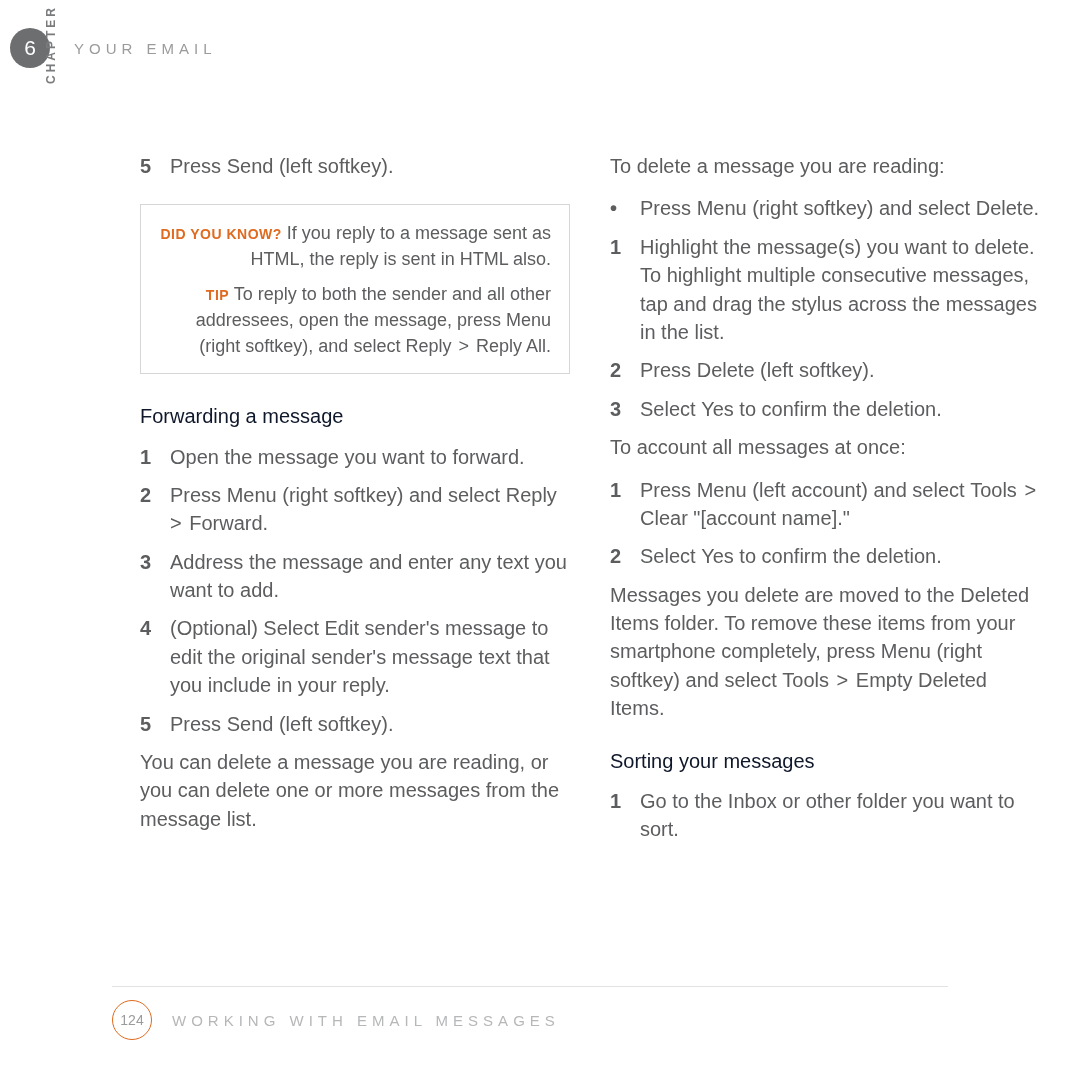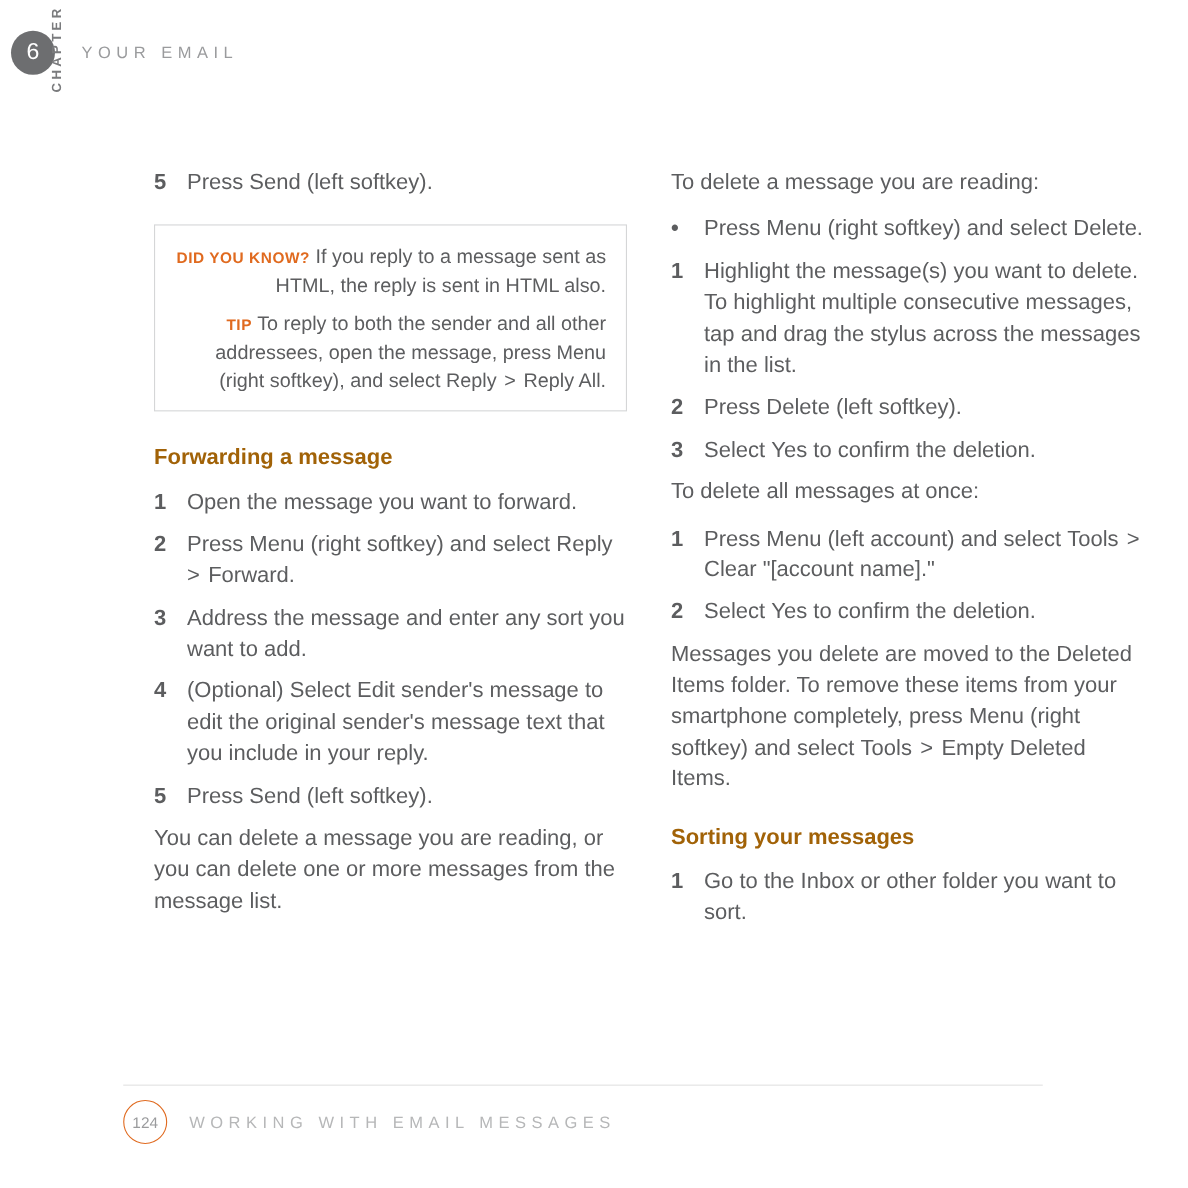--- a/index.html
+++ b/index.html
@@ -95,22 +95,22 @@
   }
   .callout .block { margin-bottom: 10px; text-align: right; }
   .callout .block:last-child { margin-bottom: 0; }
   .orange-cap {
     color: #e06a1f;
     font-weight: 700;
     font-size: 14px;
     letter-spacing: 0.5px;
   }
   .section-heading {
-    font-weight: 700;
-    color: #a16207;
+    font-weight: 400;
+    color: #0f172a;
     margin-top: 24px;
     margin-bottom: 12px;
     font-size: 20px;
   }
   .footer {
     position: absolute;
     left: 0;
     bottom: 40px;
     width: 948px;
     display: flex;
@@ -187,21 +187,21 @@
         <div class="t">Open the message you want to forward.</div>
       </div>
       <div class="num-row">
         <div class="n">2</div>
         <div class="t">
           <span>Press </span><span class="bold">Menu</span><span> (right softkey) and select </span><span class="bold">Reply</span><span class="gt"> &gt; </span><span class="bold">Forward</span><span>.</span>
         </div>
       </div>
       <div class="num-row">
         <div class="n">3</div>
-        <div class="t">Address the message and enter any sort you want to add.</div>
+        <div class="t">Address the message and enter any text you want to add.</div>
       </div>
       <div class="num-row">
         <div class="n">4</div>
         <div class="t">
           <span>(Optional) Select </span><span class="bold">Edit sender's message</span><span> to edit the original sender's message text that you include in your reply.</span>
         </div>
       </div>
       <div class="num-row">
         <div class="n">5</div>
         <div class="t">
@@ -235,21 +235,21 @@
           <span>Press </span><span class="bold">Delete</span><span> (left softkey).</span>
         </div>
       </div>
       <div class="num-row">
         <div class="n">3</div>
         <div class="t">
           <span>Select </span><span class="bold">Yes</span><span> to confirm the deletion.</span>
         </div>
       </div>
 
-      <p>To delete all messages at once:</p>
+      <p>To account all messages at once:</p>
 
       <div class="num-row">
         <div class="n">1</div>
         <div class="t">
           <span>Press </span><span class="bold">Menu</span><span> (left account) and select </span><span class="bold">Tools</span><span class="gt"> &gt; </span><span class="bold">Clear "[account name]."</span>
         </div>
       </div>
       <div class="num-row">
         <div class="n">2</div>
         <div class="t">

